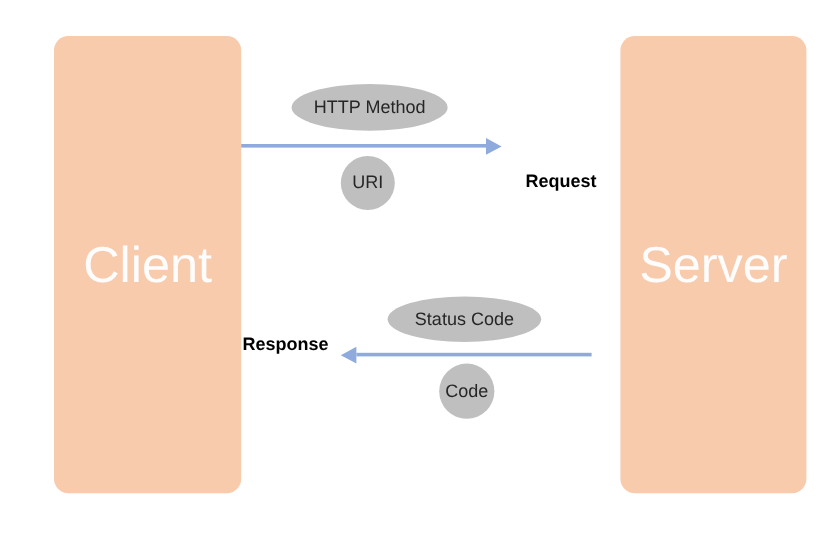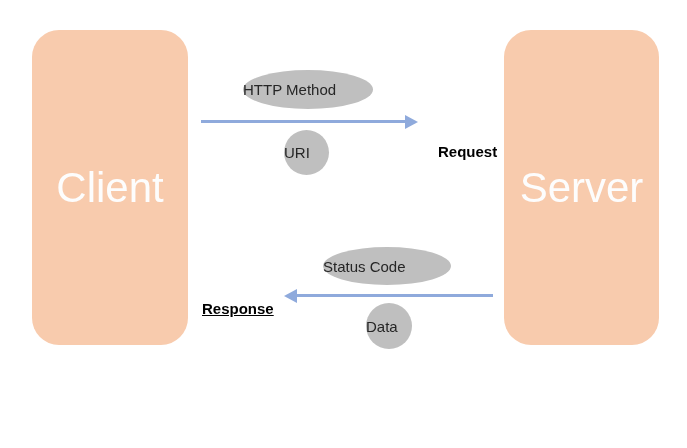--- a/index.html
+++ b/index.html
@@ -11,43 +11,44 @@
     position: relative;
     width: 687px;
     height: 448px;
     background: var(--background, #ffffff);
     font-family: "Liberation Sans", "DejaVu Sans", sans-serif;
     overflow: hidden;
   }
   .entity-box {
     position: absolute;
     top: 30px;
-    height: 315px;
+    height: 381px;
     background: var(--box-fill, #F8CBAD);
-    border-radius: 27px;
+    border-radius: 12px;
     display: flex;
     align-items: center;
     justify-content: center;
+    margin-left: 13px;
   }
   .entity-box.client { left: 32px;  width: 156px; }
   .entity-box.server { left: 504px; width: 155px; justify-content: center; }
   .entity-label {
     color: var(--box-text, #FDFDFD);
     font-size: 42px;
     font-weight: 400;
     line-height: 1;
     user-select: none;
   }
   .bubble {
     position: absolute;
     background: var(--bubble-fill, #BFBFBF);
     border-radius: 50%;
     display: flex;
     align-items: center;
-    justify-content: flex-start;
+    justify-content: center;
     color: var(--bubble-text, #262626);
     font-size: 15px;
     white-space: nowrap;
   }
   .bubble.http-method  { left: 243px; top: 70px;  width: 130px; height: 39px; }
   .bubble.uri          { left: 284px; top: 130px; width: 45px;  height: 45px; }
   .bubble.status-code  { left: 323px; top: 247px; width: 128px; height: 38px; }
   .bubble.data         { left: 366px; top: 303px; width: 46px;  height: 46px; }
   .arrow-line {
     position: absolute;
@@ -73,21 +74,21 @@
   }
   .flow-label {
     position: absolute;
     font-size: 15px;
     font-weight: 700;
     color: var(--flow-label-text, #000000);
     white-space: nowrap;
     line-height: 1;
   }
   .flow-label.request-label  { left: 438px; top: 116px; margin-top: 28px; }
-  .flow-label.response-label { left: 202px; top: 301px; text-decoration: underline; }
+  .flow-label.response-label { left: 202px; top: 280px; }
 </style>
 </head>
 <body>
 
 <div class="canvas">
 
   <div class="entity-box client">
     <span class="entity-label">Client</span>
   </div>
 
@@ -111,16 +112,16 @@
   <div class="bubble uri">
     <span>URI</span>
   </div>
 
   <div class="arrow-line response-line"></div>
   <div class="arrow-head response-head"></div>
 
   <div class="flow-label response-label">Response</div>
 
   <div class="bubble data">
-    <span>Data</span>
+    <span>Code</span>
   </div>
 
 </div>
 
 </body></html>

